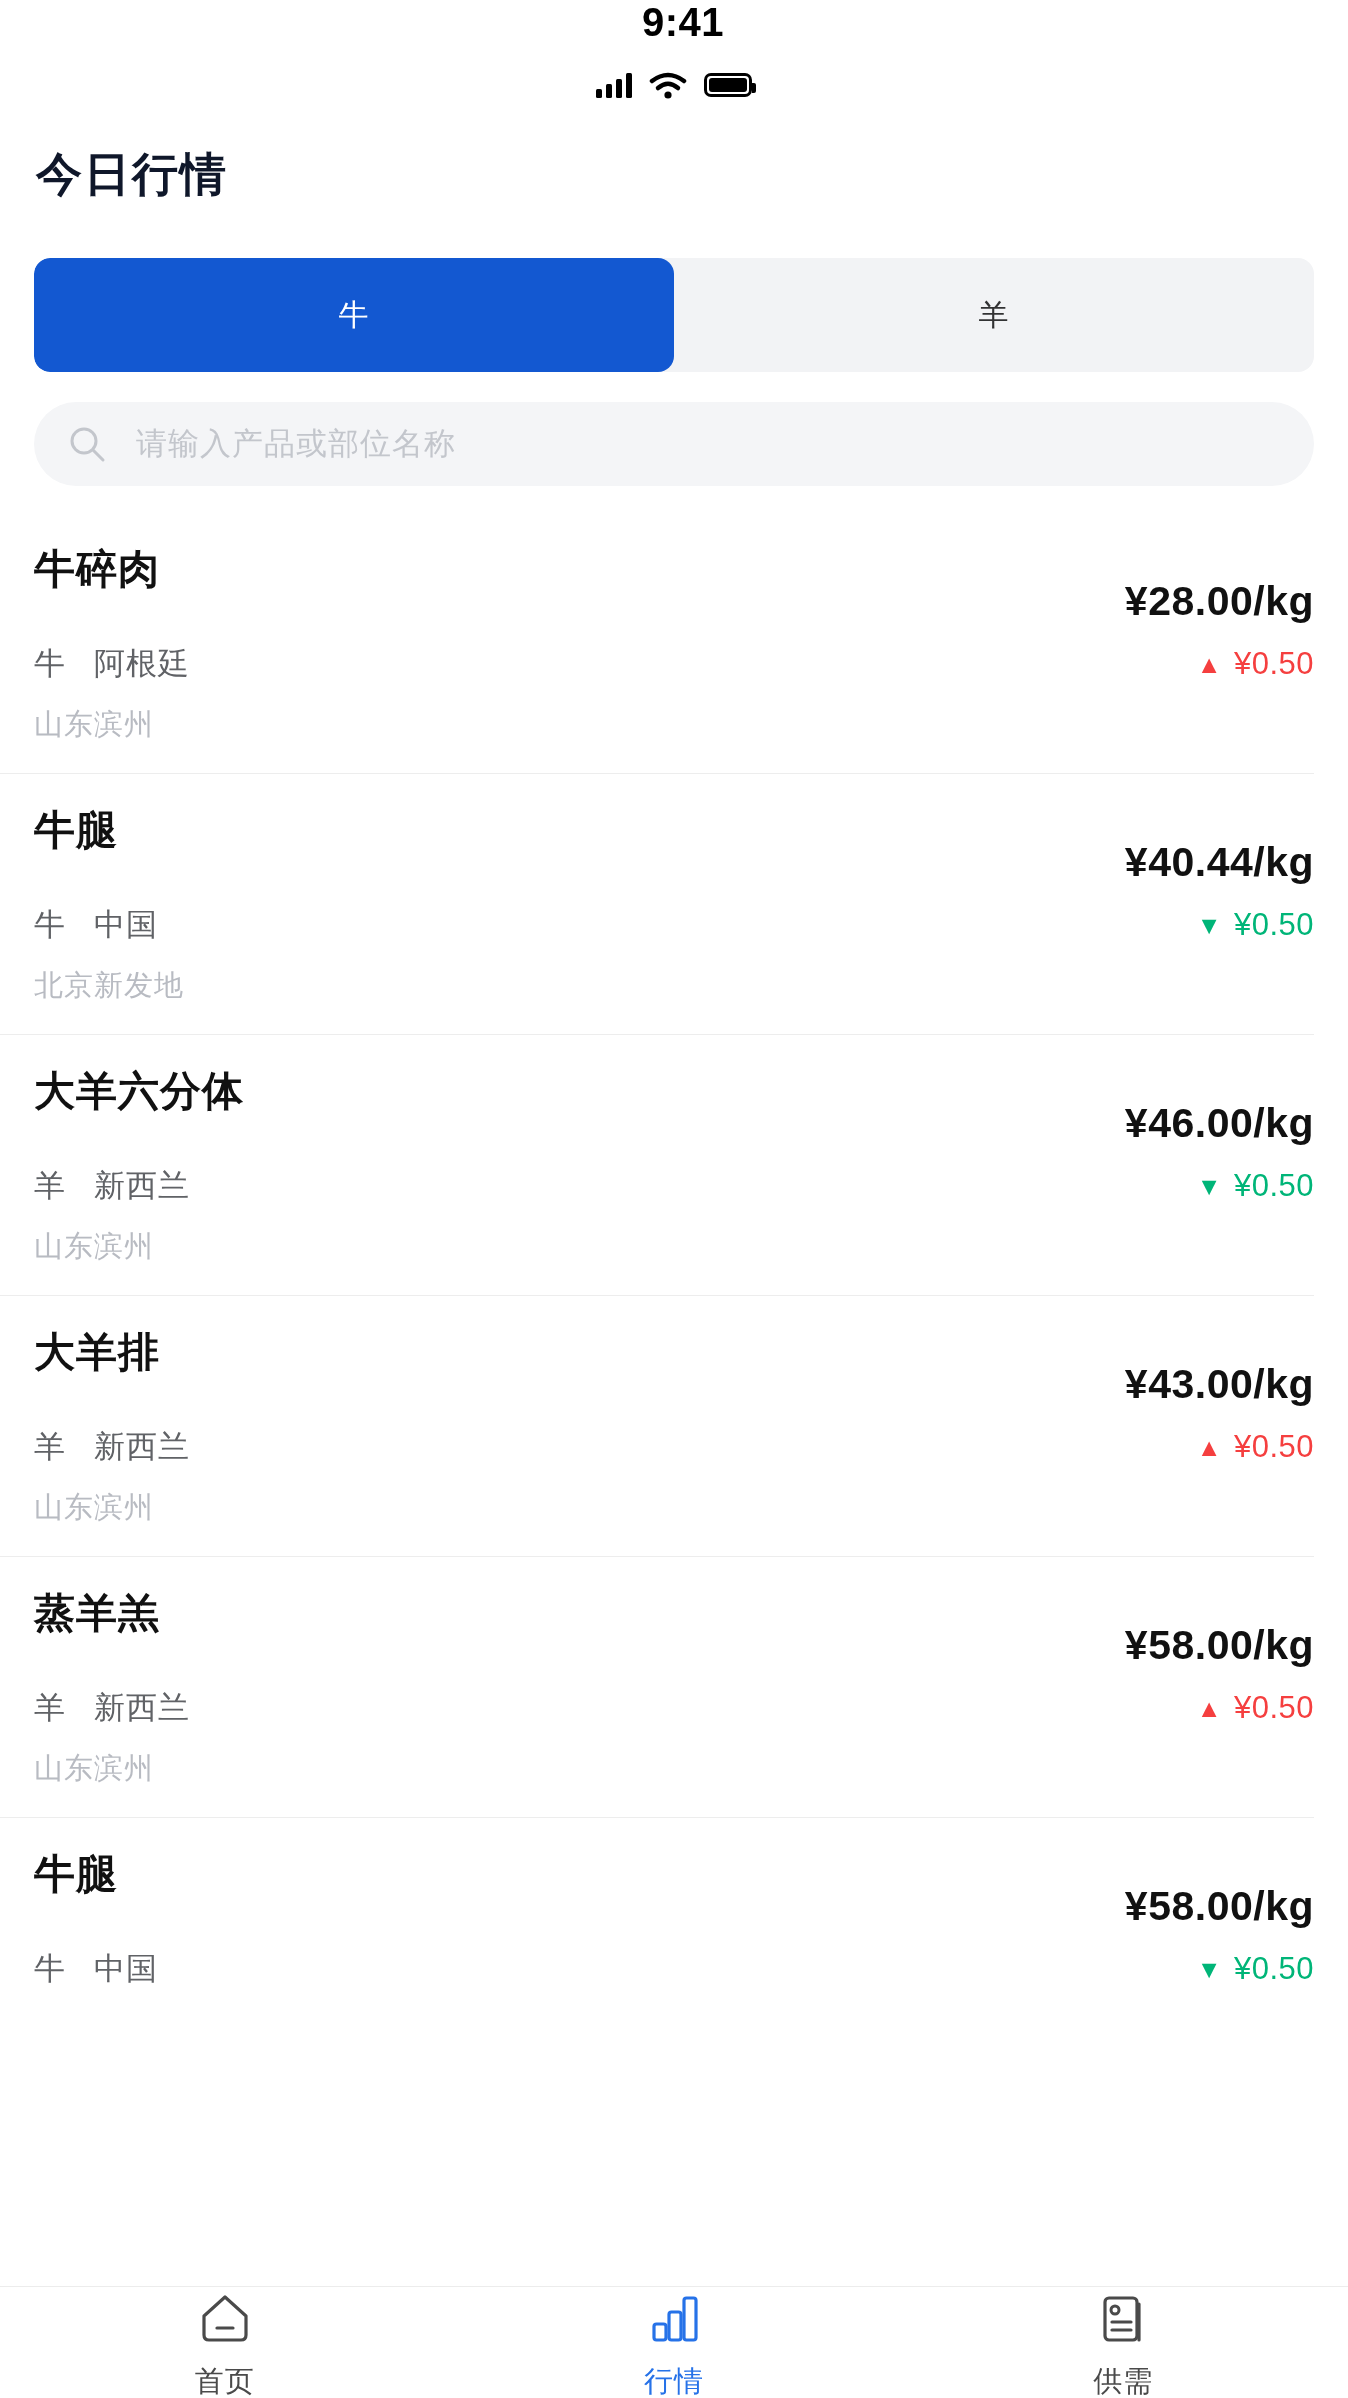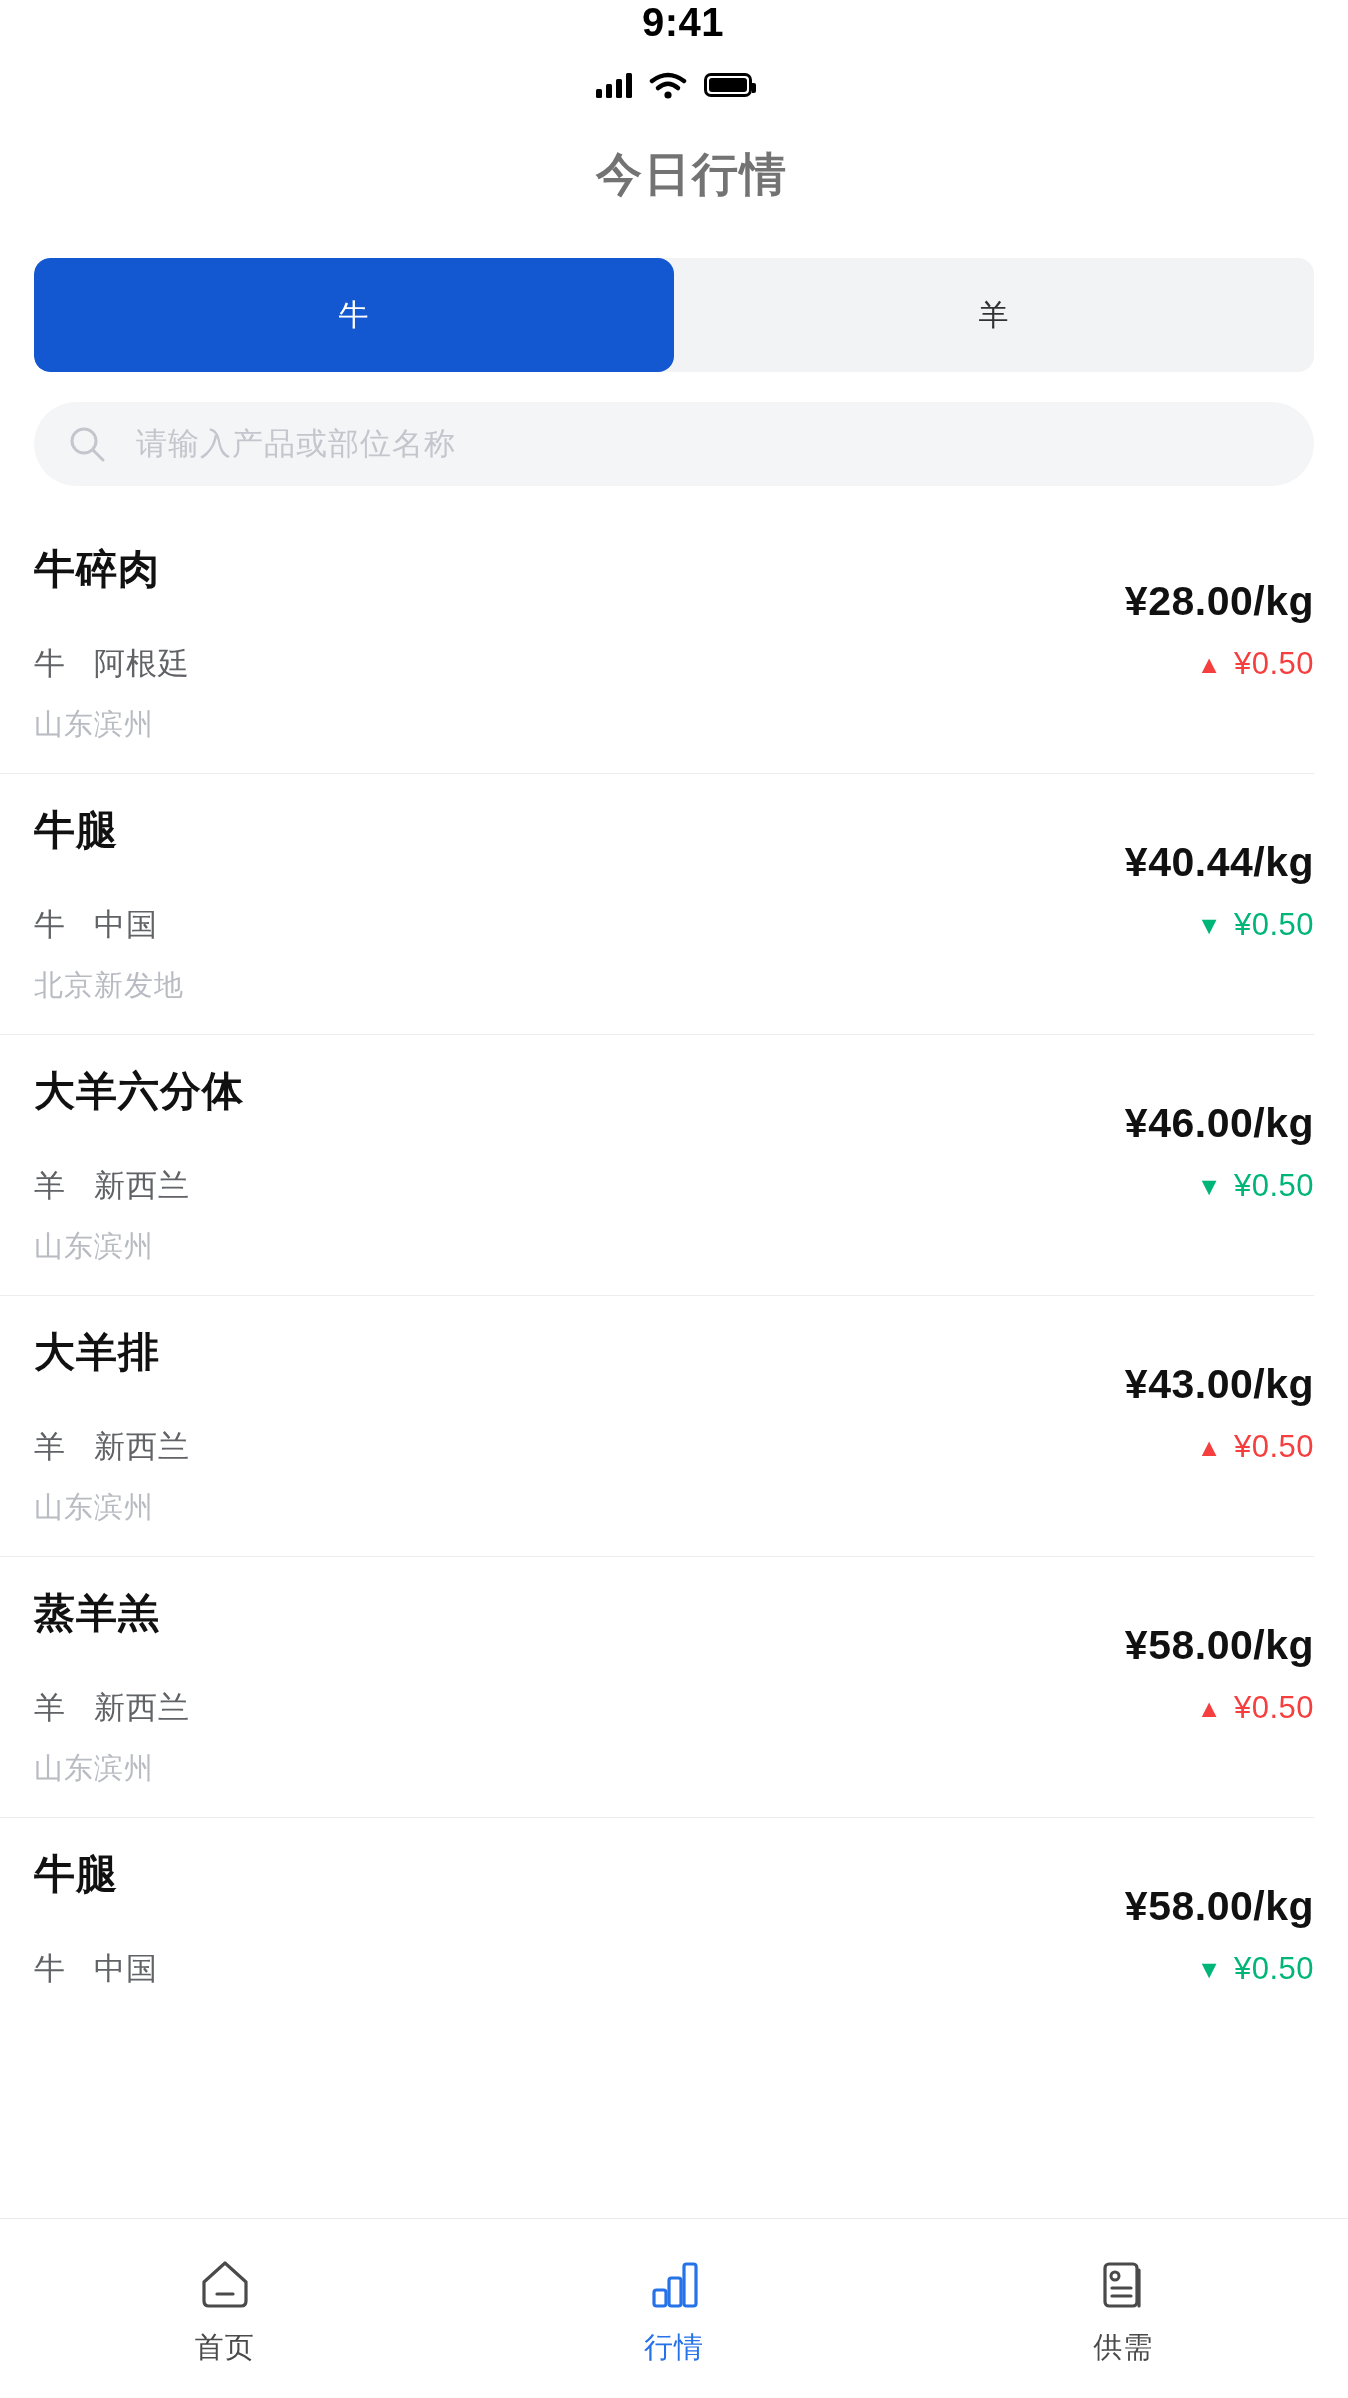--- a/index.html
+++ b/index.html
@@ -35,22 +35,22 @@
     position:relative; padding:2px;
   }
   .battery::after {
     content:""; position:absolute; right:-7px; top:7px;
     width:4px; height:10px; background:#000; border-radius:0 2px 2px 0;
   }
   .battery b { display:block; width:100%; height:100%; background:#000; border-radius:3px; }
 
   
   .page-title {
-    font-size:46px; font-weight:700; color:#737373;
-    padding:44px 0 0 36px; letter-spacing:2px;text-align:center;
+    font-size:46px; font-weight:700; color:#0f172a;
+    padding:44px 0 0 36px; letter-spacing:2px;
   }
 
   
   .segmented {
     margin:52px 34px 0 34px;
     height:114px; display:flex;
     background:#f2f3f5; border-radius:16px; overflow:hidden;
   }
   .seg-tab {
     flex:1; display:flex; align-items:center; justify-content:center;
@@ -85,21 +85,21 @@
   .row-meta { font-size:31px; color:#606266; letter-spacing:1px; }
   .row-meta .meta-sep { display:inline-block; width:28px; }
   .row-change { font-size:31px; display:flex; align-items:center; gap:12px; letter-spacing:.5px; }
   .row-change .tri { font-size:25px; line-height:1; }
   .up { color:#f53f3f; }
   .down { color:#00b578; }
   .row-loc { font-size:29px; color:#b8bbc2; margin-top:20px; letter-spacing:1px; }
 
   
   .tabbar {
-    position:absolute; left:0; bottom:0; width:1348px; height:180px;
+    position:absolute; left:0; bottom:0; width:1348px; height:112px;
     background:#ffffff; border-top:1px solid #ececec;
     display:flex; align-items:center;
   }
   .tabitem {
     flex:1; display:flex; flex-direction:column; align-items:center; gap:14px;
   }
   .tabitem .ticon { height:64px; display:flex; align-items:flex-end; justify-content:center; }
   .tabitem .tlabel { font-size:29px; color:#4a4a4a; letter-spacing:1px; }
   .tabitem.active .tlabel { color:#2672e8; }
 </style>

